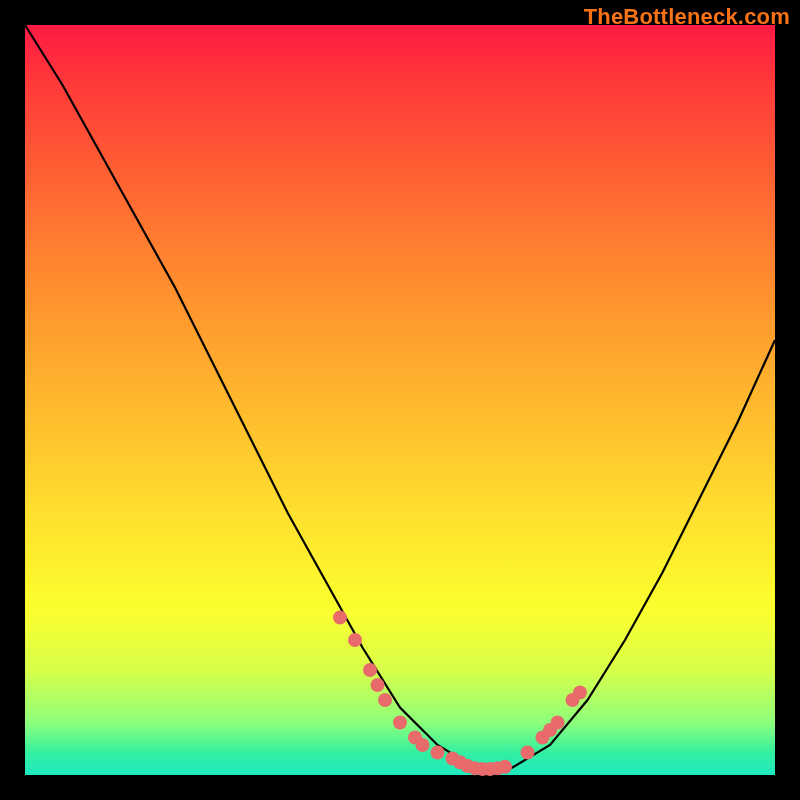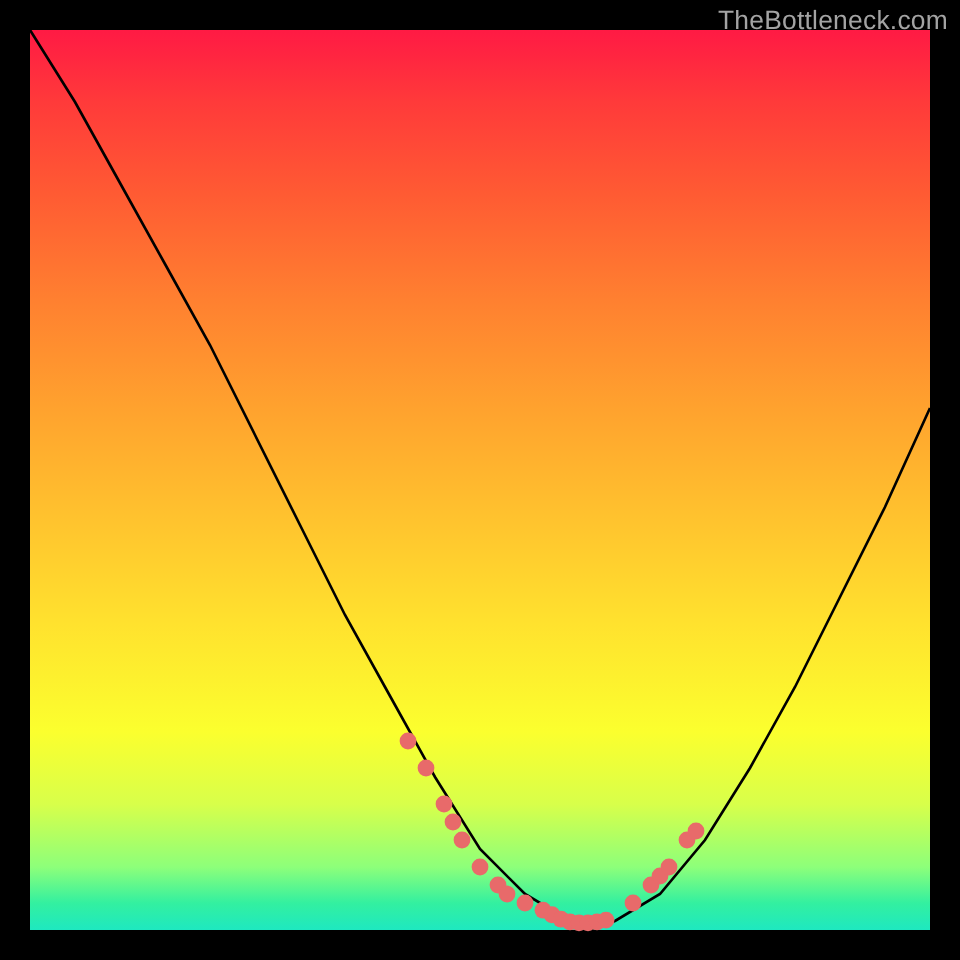--- a/index.html
+++ b/index.html
@@ -36,23 +36,23 @@
       #fbff2e 78%,
       #d8ff4a 86%,
       #8dff7a 93%,
       #33f0a0 97%,
       #1ee8c0 100%);
   }
   .watermark {
     position: absolute;
     top: 4px;
     right: 10px;
-    color: #a3a3a3;
+    color: #f97316;
     font-size: 22px;
-    font-weight: 400;
+    font-weight: 700;
     letter-spacing: 0.2px;
   }
   svg.curve {
     position: absolute;
     top: 0;
     left: 0;
     width: 750px;
     height: 750px;
     overflow: visible;
   }

